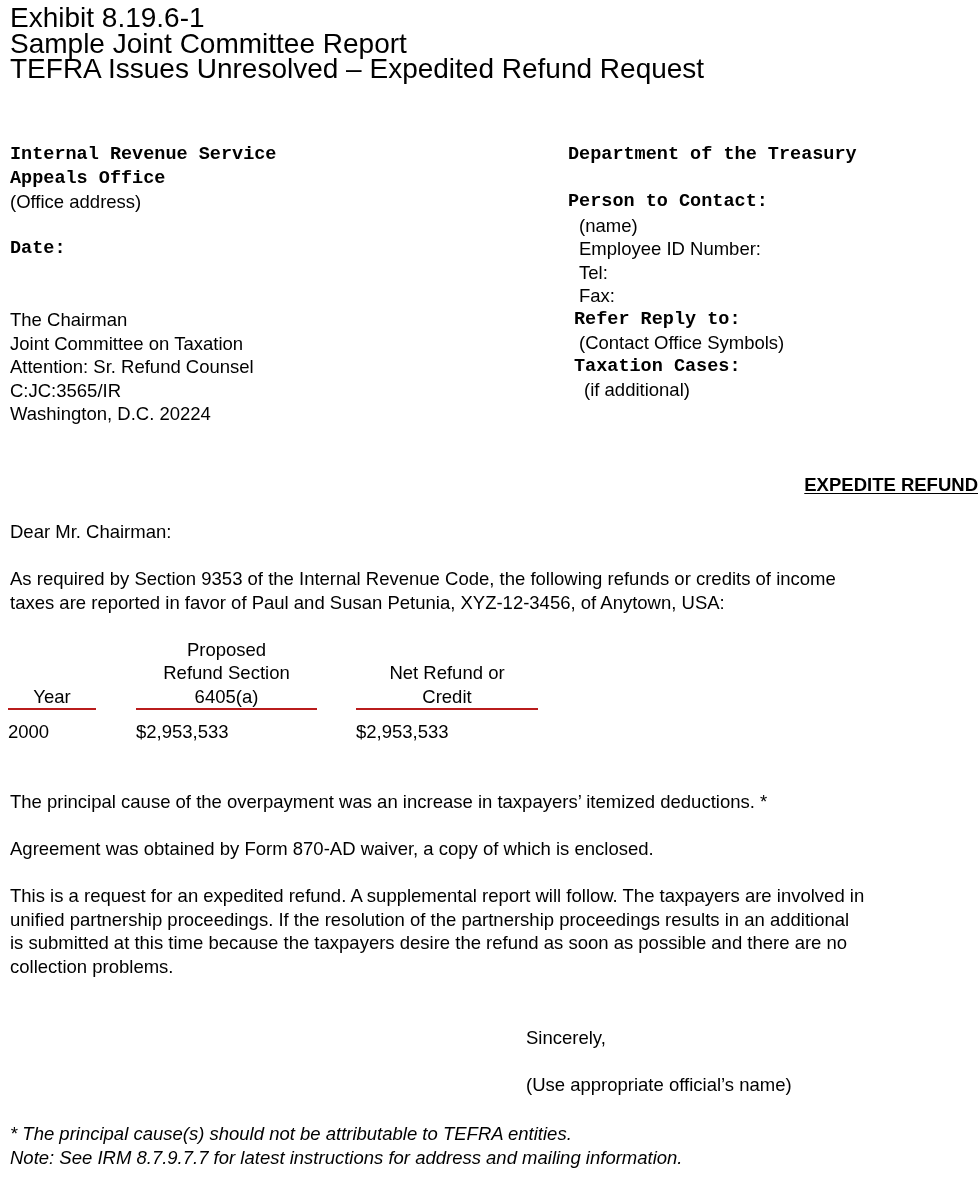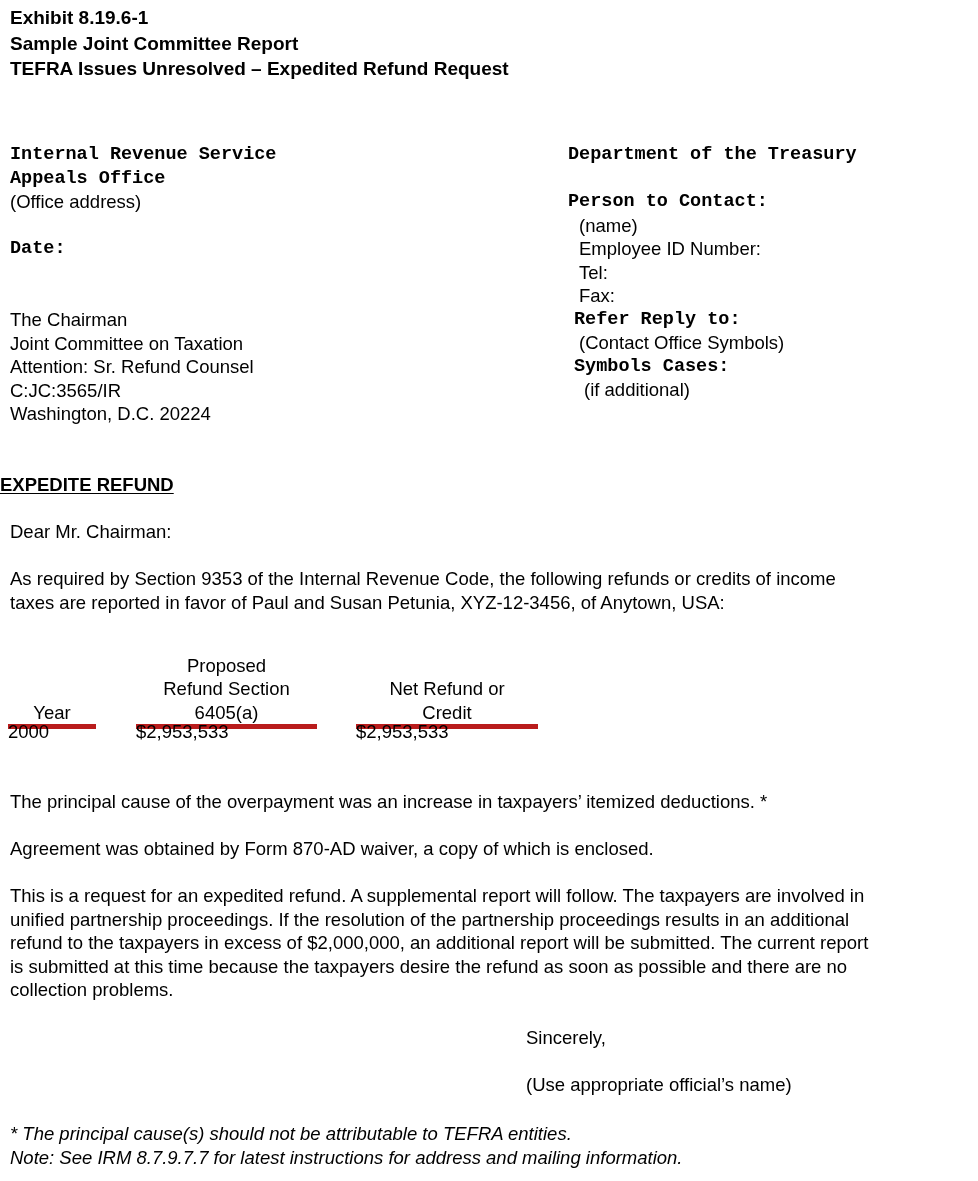--- a/index.html
+++ b/index.html
@@ -14,57 +14,57 @@
       overflow: hidden;
       font-family: "Liberation Sans", sans-serif;
       color: #000000;
       font-size: 18.5px;
       line-height: 23.5px;
     }
     .abs { position: absolute; }
     .title-block {
       left: 10px;
       top: 5px;
-      font-weight: bold;
-      font-size: 19px;
+      font-weight: normal;
+      font-size: 28px;
       line-height: 25.5px;
     }
     .title-block div { white-space: nowrap; }
     .bold { font-weight: bold; font-family: Liberation Mono, monospace; }
     .line { white-space: nowrap; }
     .left-col { left: 10px; top: 143px; }
     .right-col { left: 546px; top: 143px; margin-left: 22px; }
     .indent1 { padding-left: 11px; }
     .indent-half { padding-left: 6px; }
     .indent2 { padding-left: 16px; }
     .blank { height: 23.5px; }
     .recipient { left: 10px; top: 308px; }
     .heading-center {
       left: 0;
       width: 978px;
       top: 473px;
-      text-align: left;
+      text-align: right;
       font-weight: bold;
     }
     .heading-center span {
       text-decoration: underline;
       text-underline-offset: 2px;
     }
     .para { left: 10px; width: 960px; }
     .table {
       left: 0;
       top: 645px;
       width: 560px;
       height: 100px;
     }
     .th {
       position: absolute;
       text-align: center;
-      border-bottom: 5px solid #b91c1c;
-      bottom: 16px;
+      border-bottom: 2px solid #b91c1c;
+      bottom: 35px;
     }
     .td {
       position: absolute;
       text-align: left;
       top: 75px;
     }
     .sign { left: 526px; }
     .footnote {
       left: 10px;
       font-style: italic;
@@ -90,21 +90,21 @@
 <div class="abs right-col">
   <div class="line bold">Department of the Treasury</div>
   <div class="blank"></div>
   <div class="line bold">Person to Contact:</div>
   <div class="line indent1">(name)</div>
   <div class="line indent1">Employee ID Number:</div>
   <div class="line indent1">Tel:</div>
   <div class="line indent1">Fax:</div>
   <div class="line bold indent-half">Refer Reply to:</div>
   <div class="line indent1">(Contact Office Symbols)</div>
-  <div class="line bold indent-half">Symbols Cases:</div>
+  <div class="line bold indent-half">Taxation Cases:</div>
   <div class="line indent2">(if additional)</div>
 </div>
 
 <div class="abs recipient">
   <div class="line">The Chairman</div>
   <div class="line">Joint Committee on Taxation</div>
   <div class="line">Attention: Sr. Refund Counsel</div>
   <div class="line">C:JC:3565/IR</div>
   <div class="line">Washington, D.C.  20224</div>
 </div>
@@ -139,21 +139,20 @@
   <div class="td" style="left:356px; width:182px;">$2,953,533</div>
 </div>
 
 <div class="abs para line" style="top:790px;">The principal cause of the overpayment was an increase in taxpayers’ itemized deductions. *</div>
 
 <div class="abs para line" style="top:837px;">Agreement was obtained by Form 870-AD waiver, a copy of which is enclosed.</div>
 
 <div class="abs para" style="top:884px;">
   <div class="line">This is a request for an expedited refund. A supplemental report will follow. The taxpayers are involved in</div>
   <div class="line">unified partnership proceedings. If the resolution of the partnership proceedings results in an additional</div>
-  <div class="line">refund to the taxpayers in excess of $2,000,000, an additional report will be submitted. The current report</div>
   <div class="line">is submitted at this time because the taxpayers desire the refund as soon as possible and there are no</div>
   <div class="line">collection problems.</div>
 </div>
 
 <div class="abs sign line" style="top:1026px;">Sincerely,</div>
 <div class="abs sign line" style="top:1073px;">(Use appropriate official’s name)</div>
 
 <div class="abs footnote line" style="top:1122px;">* The principal cause(s) should not be attributable to TEFRA entities.</div>
 <div class="abs footnote line" style="top:1146px;">Note: See IRM 8.7.9.7.7 for latest instructions for address and mailing information.</div>
 

